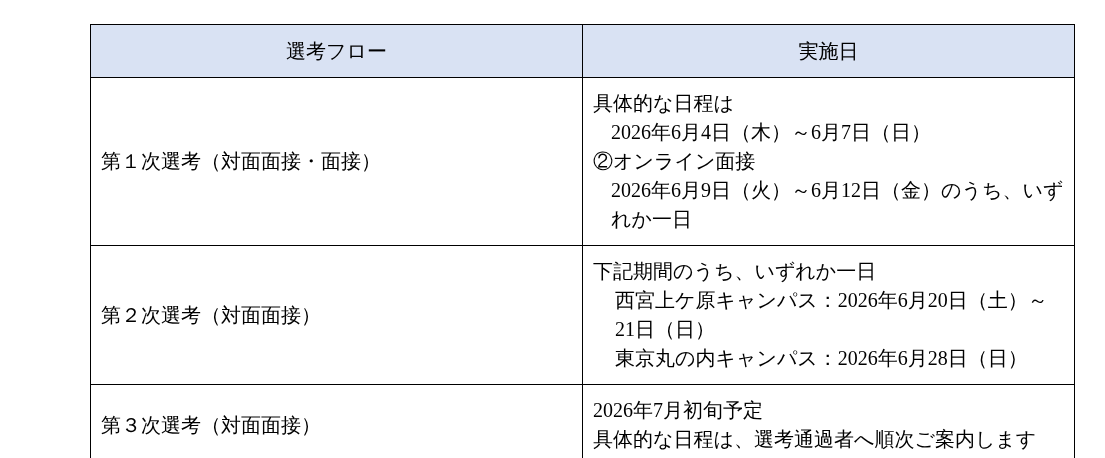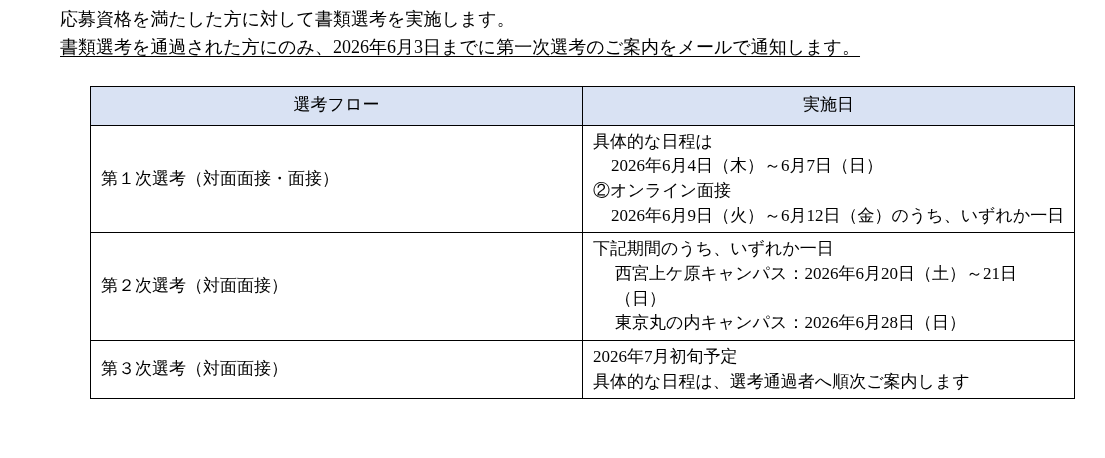--- a/index.html
+++ b/index.html
@@ -42,23 +42,23 @@
     margin: 24px 0 0 90px;
   }
   table.schedule {
     border-collapse: collapse;
     width: 985px;
     table-layout: fixed;
   }
   table.schedule th,
   table.schedule td {
     border: 1px solid #000000;
-    font-size: 17px;
+    font-size: 20px;
     line-height: 1.45;
-    padding: 4px 8px;
+    padding: 11px 8px;
     vertical-align: middle;
   }
   table.schedule thead th {
     background: #d9e2f3;
     font-weight: normal;
     text-align: center;
     height: 30px;
   }
   table.schedule td.flow-cell {
     width: 332px;
@@ -82,24 +82,20 @@
     padding-top: 5px;
     padding-bottom: 5px;
   }
 </style>
 </head>
 <body>
 
 <div class="page">
 
 
-  <div class="intro">
-    <span class="intro-line">応募資格を満たした方に対して書類選考を実施します。</span>
-    <span class="intro-line underline">書類選考を通過された方にのみ、2026年6月3日までに第一次選考のご案内をメールで通知します。</span>
-  </div>
 
   <div class="table-wrap">
     <table class="schedule">
       <thead>
         <tr>
           <th class="flow-col">選考フロー</th>
           <th class="date-col">実施日</th>
         </tr>
       </thead>
       <tbody>

